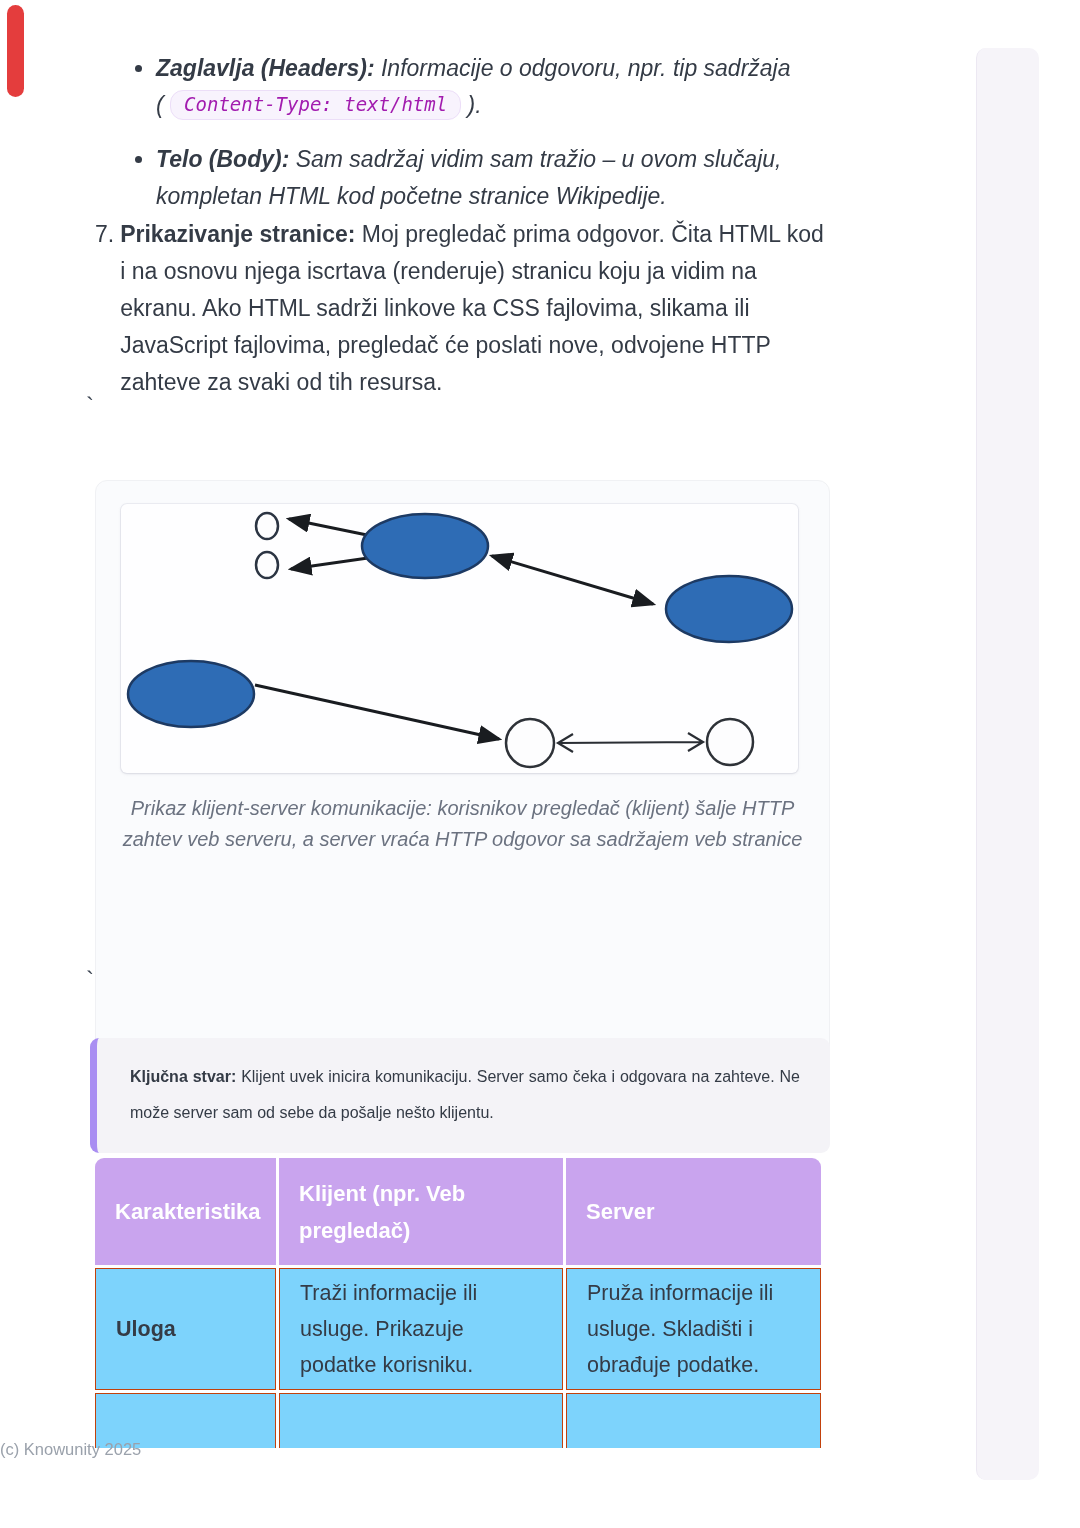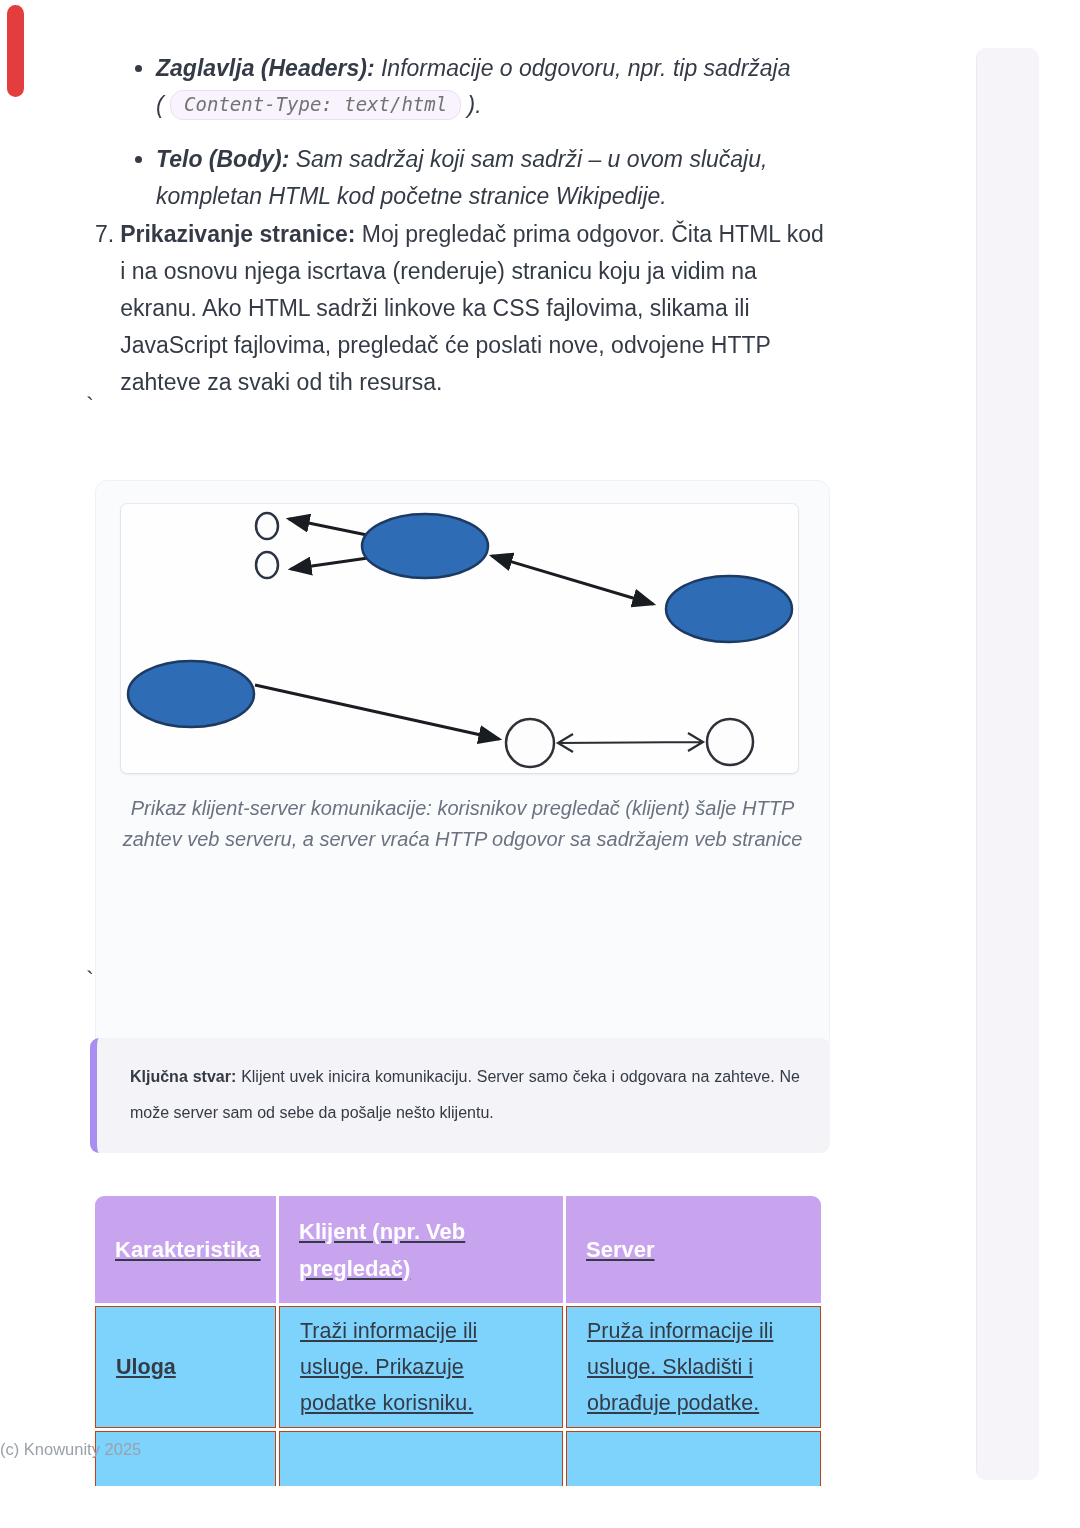--- a/index.html
+++ b/index.html
@@ -18,21 +18,21 @@
   .edge-strip { position:absolute; left:976px; top:48px; width:62px; height:1432px;
                 background:#f6f4f9; border-left:1px solid #ece8f2; border-radius:10px; z-index:0; }
 
   
   .bullets { position:absolute; left:95px; top:50px; width:745px;
              font-size:23px; line-height:37px;font-style:italic; }
   .bullets ul { margin:0; padding-left:61px; list-style:disc; }
   .bullets li { margin-bottom:17px; }
 
   .codepill { display:inline-block; font-family:"DejaVu Sans Mono", monospace;
-              font-size:19px; color:#737373; background:#f8f3fd;
+              font-size:19px; color:#a21caf; background:#f8f3fd;
               border:1px solid #ecdef8; border-radius:13px;
               padding:1px 13px 3px; line-height:24px; vertical-align:2px; }
 
   
   .item7 { position:absolute; left:95px; top:216px; width:734px;
            display:flex; font-size:23px; line-height:37px; }
   .item7 .num { flex:none; margin-right:6px; }
 
   .backtick { position:absolute; font-size:24px; line-height:28px; color:#3a4350; }
   #bt1 { left:86px; top:392px; }
@@ -49,21 +49,21 @@
                  text-align:center; font-style:italic; color:#6b7280;
                  font-size:20px; line-height:31px; }
 
   
   .callout { position:absolute; left:90px; top:1038px; width:740px; box-sizing:border-box;
              background:#f4f3f7; border-left:7px solid #a98ef2; border-radius:9px;
              padding:21px 30px 22px 33px; font-size:16px; line-height:36px;
              text-align:justify; }
 
   
-  .table-wrap { position:absolute; left:95px; top:1196px; width:726px; height:290px; overflow:hidden;text-decoration:underline; }
+  .table-wrap { position:absolute; left:95px; top:1158px; width:726px; height:290px; overflow:hidden; }
   table.cmp { border-collapse:separate; border-spacing:3px; table-layout:fixed;
               margin:-3px; width:732px; }
   table.cmp col.c1 { width:181px; } table.cmp col.c2 { width:284px; } table.cmp col.c3 { width:255px; }
   table.cmp th { background:#c9a4ee; color:#ffffff; font-weight:600; font-size:22px;
                  line-height:37px; text-align:left; vertical-align:middle;
                  padding:0 20px; height:107px; }
   table.cmp th:first-child { border-top-left-radius:9px; }
   table.cmp th:last-child  { border-top-right-radius:9px;margin-left:18px; }
   table.cmp td { background:#7dd3fc; border:1px solid #c2410c; vertical-align:middle;
                  font-size:21.5px; line-height:36px; padding:6px 20px; height:108px; }
@@ -86,21 +86,21 @@
   <ul>
     <li>
       <span class="bold">Zaglavlja (Headers):</span>
       <span>Informacije o odgovoru, npr. tip sadržaja</span><br>
       <span>(</span>
       <code class="codepill">Content-Type: text/html</code>
       <span>).</span>
     </li>
     <li>
       <span class="bold">Telo (Body):</span>
-      <span>Sam sadržaj koji sam sadrži – u ovom slučaju, kompletan HTML kod početne stranice Wikipedije.</span>
+      <span>Sam sadržaj vidim sam tražio – u ovom slučaju, kompletan HTML kod početne stranice Wikipedije.</span>
     </li>
   </ul>
 </div>
 
 <div class="item7">
   <span class="num">7.</span>
   <span><span class="bold">Prikazivanje stranice:</span>
     <span>Moj pregledač prima odgovor. Čita HTML kod i na osnovu njega iscrtava (renderuje) stranicu koju ja vidim na ekranu. Ako HTML sadrži linkove ka CSS fajlovima, slikama ili JavaScript fajlovima, pregledač će poslati nove, odvojene HTTP zahteve za svaki od tih resursa.</span></span>
 </div>
 

